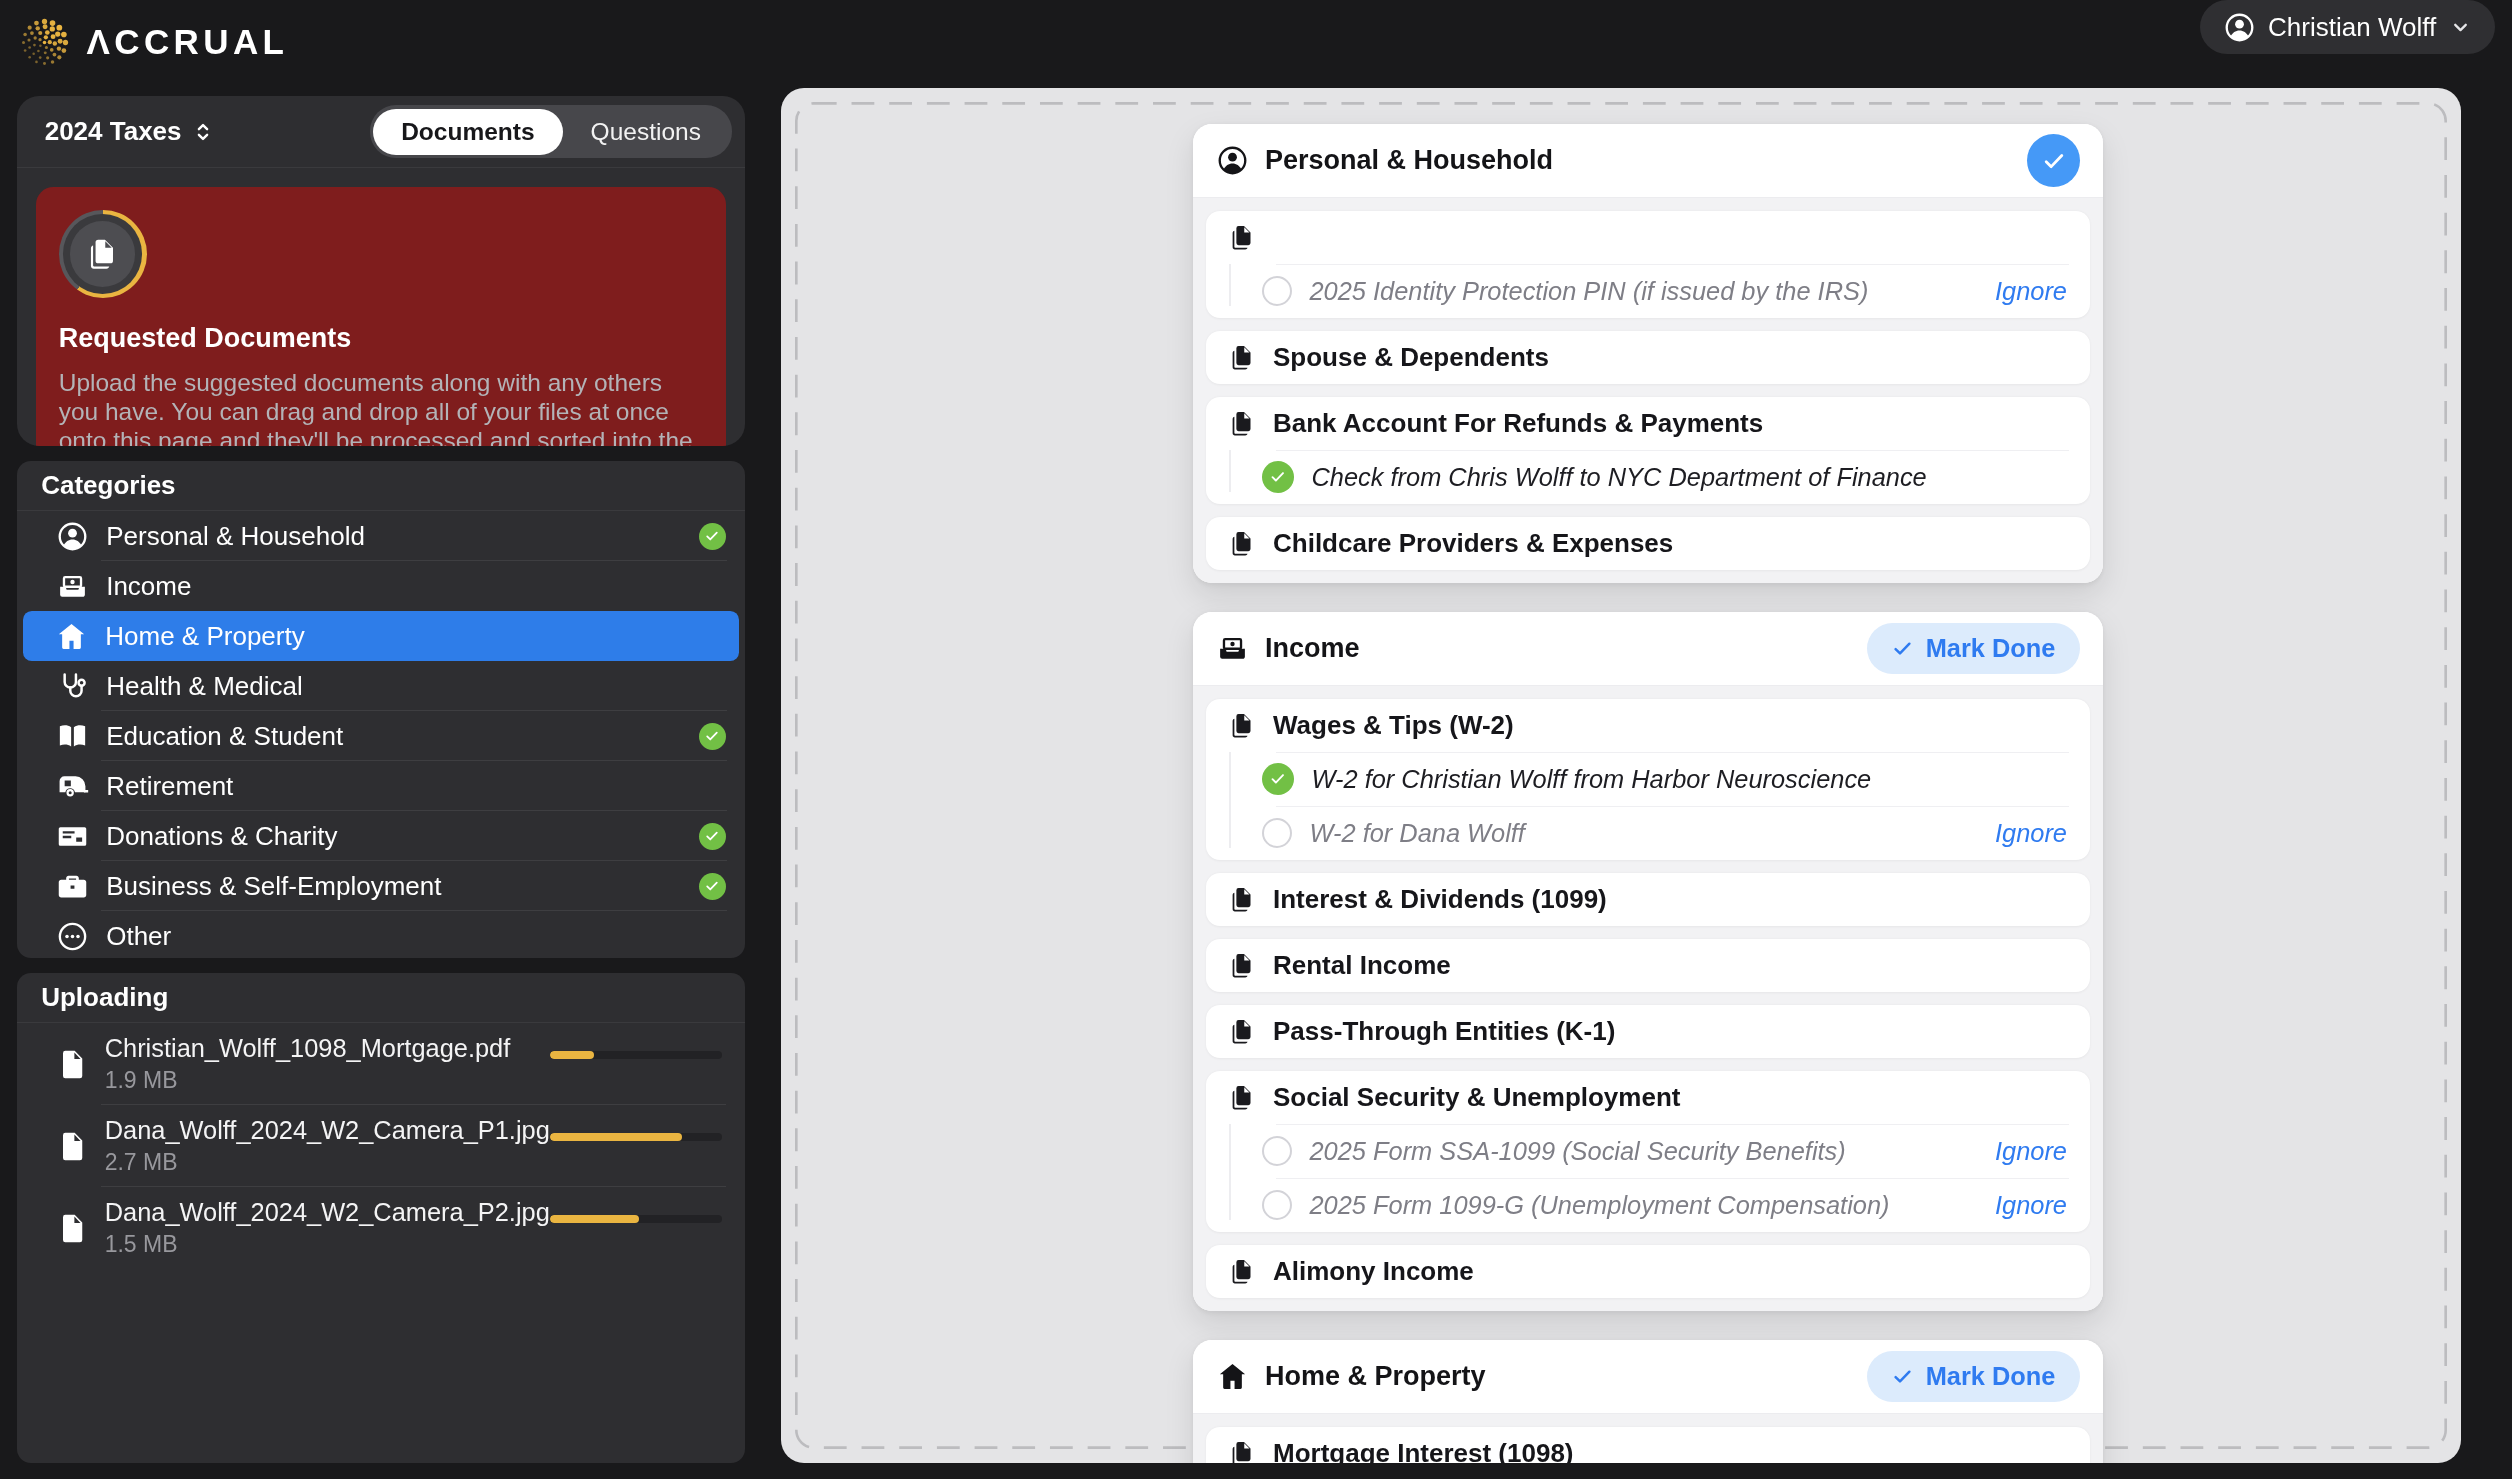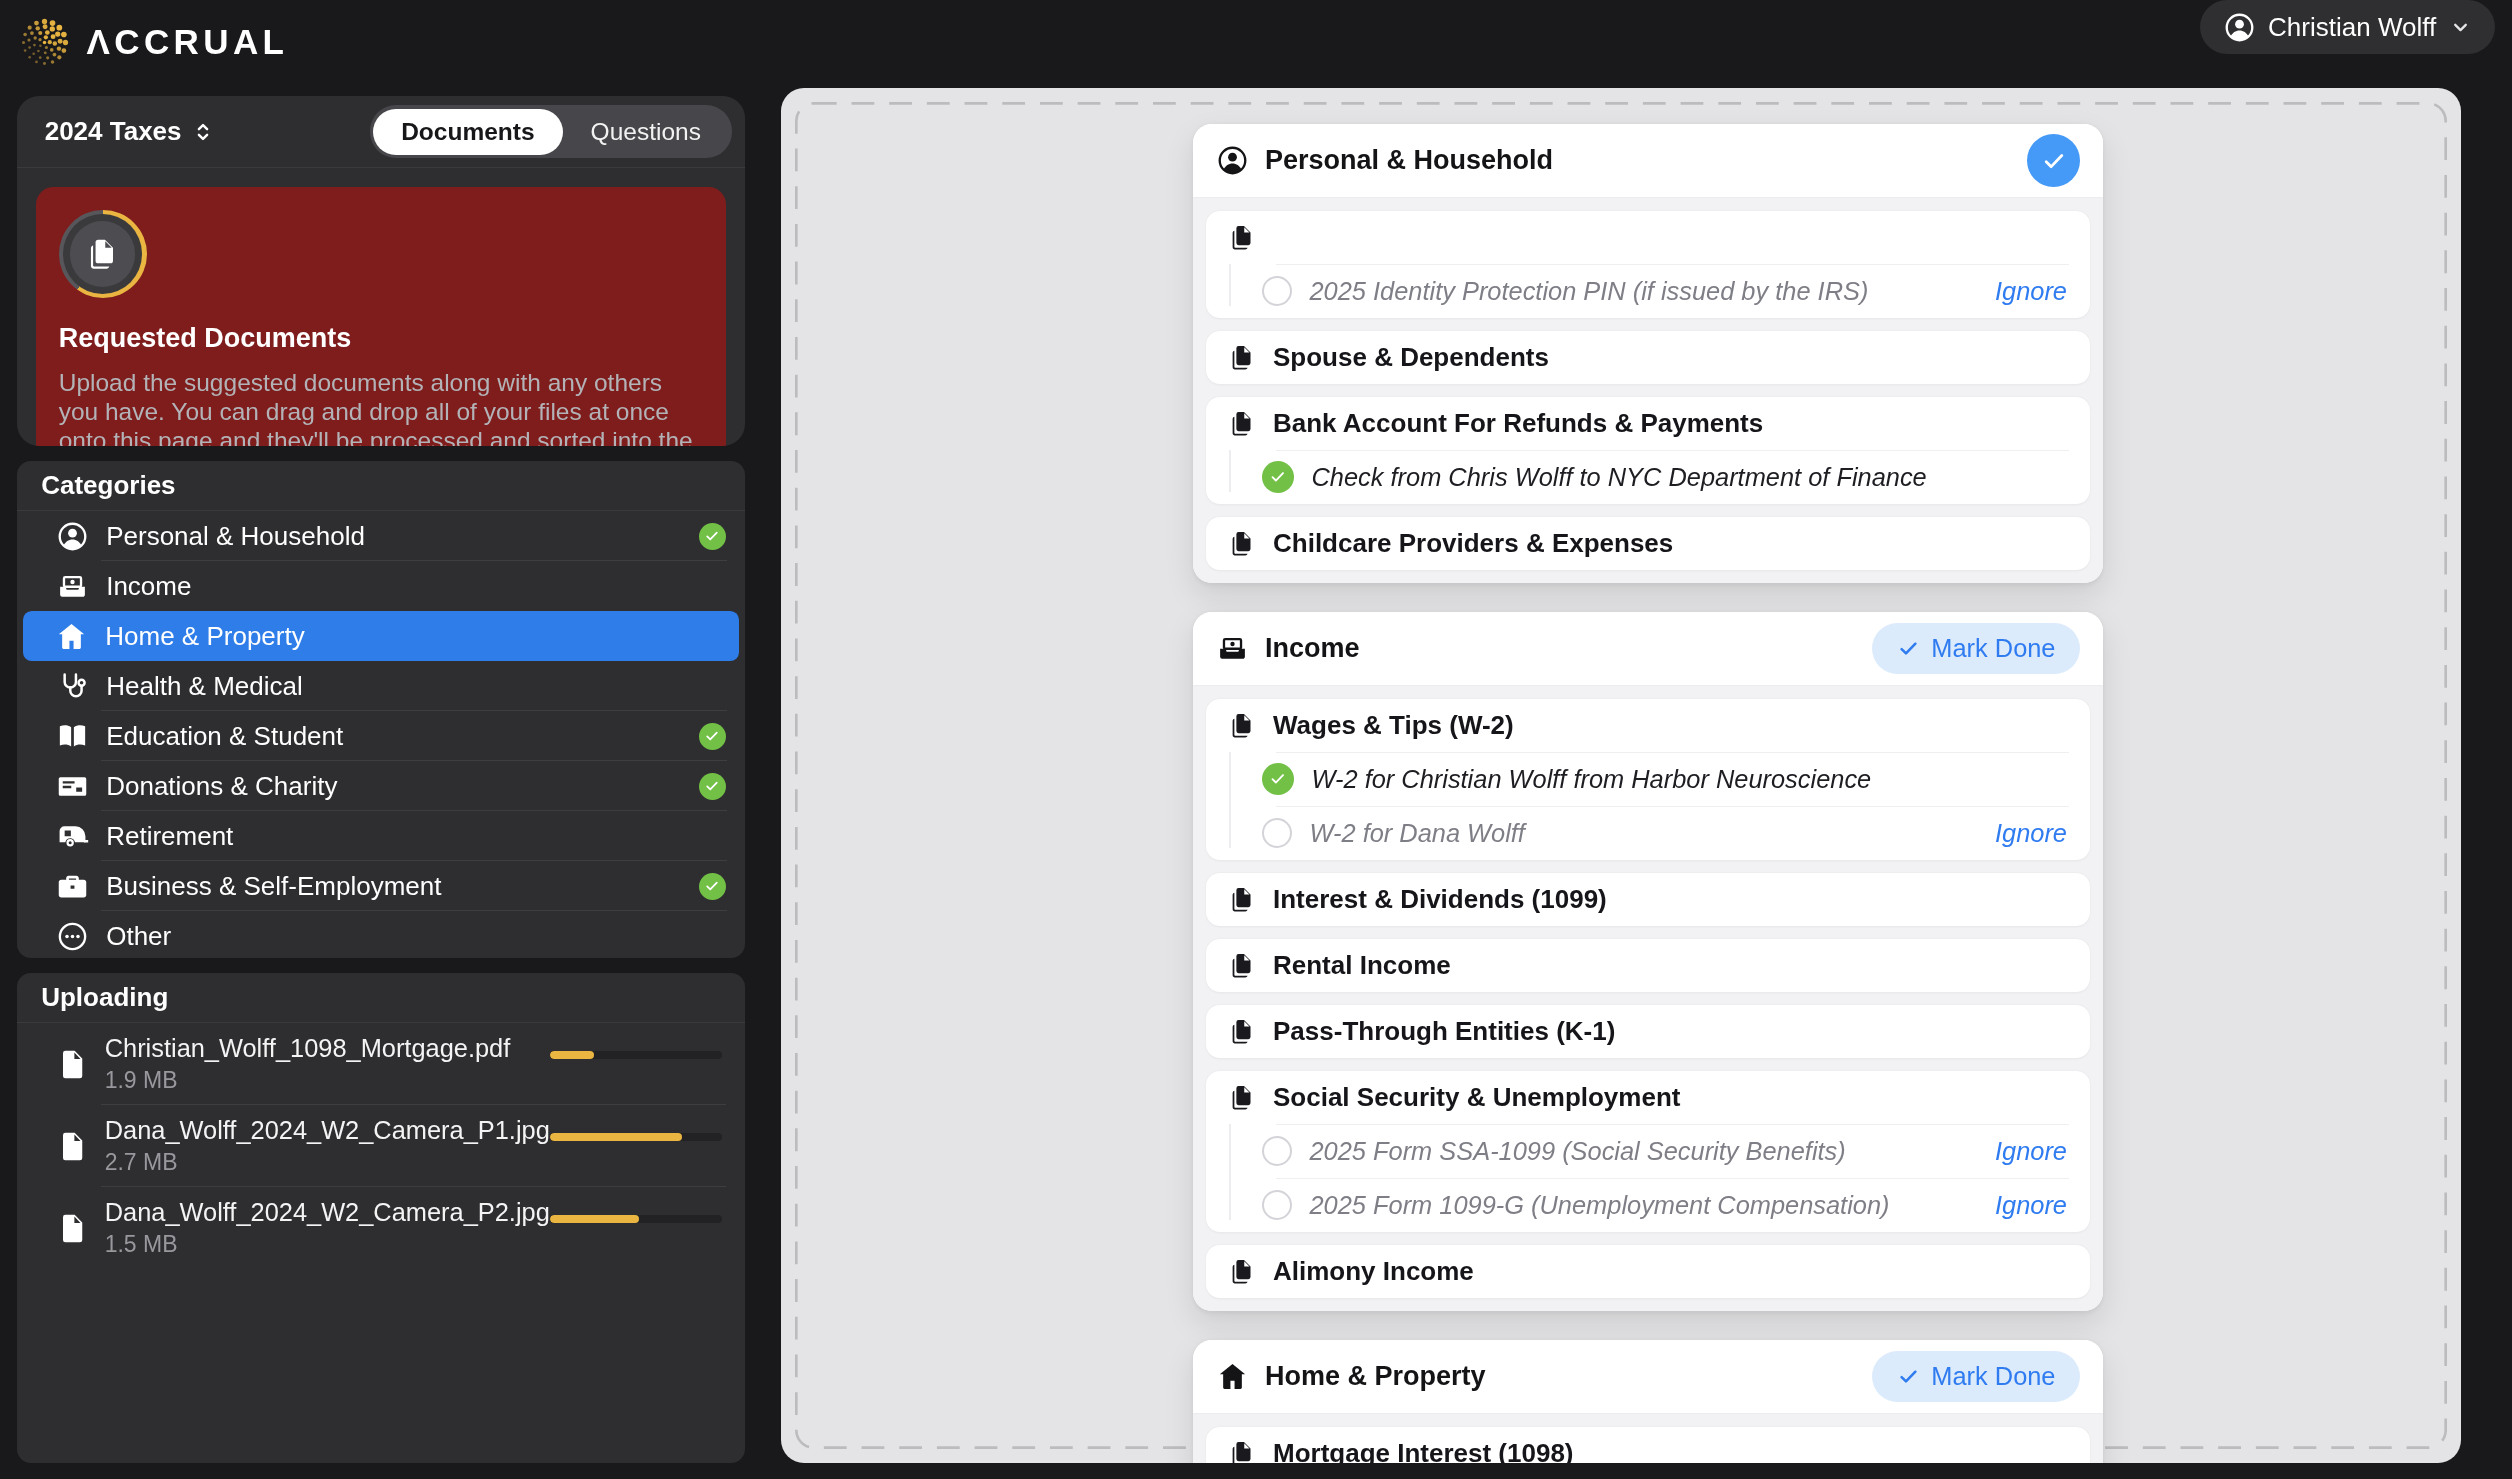--- a/index.html
+++ b/index.html
@@ -82,21 +82,21 @@
   .card { background:#fff; border-radius:19px; overflow:hidden;
     box-shadow:0 12.3px 30px rgba(0,0,0,.10), 0 1.8px 5.3px rgba(0,0,0,.06); }
   .card-head { height:74px; display:flex; align-items:center; gap:16px; padding:0 23px;
     border-bottom:0.9px solid #ececef; background:#fff; }
   .head-icon { width:33px; height:33px; color:#141417; flex:none; }
   .head-title { font-size:27px; font-weight:700; color:#141417; flex:1; }
   .badge-done { width:53px; height:53px; border-radius:50%; background:#4599f7;
     display:flex; align-items:center; justify-content:center; flex:none; }
   .badge-done svg { width:26px; height:26px; color:#fff; }
   .mark-done { height:51px; border:none; border-radius:25.4px; background:#dcebfc; color:#2f7bf0;
-    display:flex; align-items:center; gap:11.4px; padding:0 24.5px; font-size:25.4px; font-weight:400; cursor:pointer; }
+    display:flex; align-items:center; gap:11.4px; padding:0 24.5px; font-size:25.4px; font-weight:700; cursor:pointer; }
   .mark-done svg { width:23px; height:23px; }
 
   .card-body { background:#f2f2f4; padding:13px; display:flex; flex-direction:column; gap:13px; }
   .group { background:#fff; border-radius:14px; box-shadow:0 0.9px 2.6px rgba(0,0,0,.05); }
   .group-title-row { min-height:53px; display:flex; align-items:center; gap:16px; padding:0 21px; }
   .doc-icon { width:30px; height:30px; color:#1a1a1e; flex:none; }
   .group-title { font-size:26px; font-weight:600; color:#16161a; }
   .group-items { position:relative; }
   .group-items::before { content:""; position:absolute; left:23px; top:0; bottom:12.3px; width:1.8px; background:#ededf0; }
   .subrow { position:relative; min-height:54px; display:flex; align-items:center; gap:17.5px; padding:3.5px 23px 3.5px 56px;font-style:italic; }
@@ -316,35 +316,35 @@
           </svg>
     <span class="cat-label">Education &amp; Student</span>
   <span class="cat-check">
             <svg viewBox="0 0 18 18" width="16" height="16">
               <use href="#i-check"></use>
             </svg>
           </span>
         </div>
         <div class="cat-row">
     <svg class="ci" viewBox="0 0 38 38" width="33" height="33">
+            <use href="#i-retirement"></use>
+          </svg>
+    <span class="cat-label">Retirement</span>
+  </div>
+        <div class="cat-row">
+    <svg class="ci" viewBox="0 0 38 38" width="33" height="33">
             <use href="#i-donations"></use>
           </svg>
     <span class="cat-label">Donations &amp; Charity</span>
   <span class="cat-check">
             <svg viewBox="0 0 18 18" width="16" height="16">
               <use href="#i-check"></use>
             </svg>
           </span>
         </div>
-        <div class="cat-row">
-    <svg class="ci" viewBox="0 0 38 38" width="33" height="33">
-            <use href="#i-retirement"></use>
-          </svg>
-    <span class="cat-label">Retirement</span>
-  </div>
         <div class="cat-row">
     <svg class="ci" viewBox="0 0 38 38" width="33" height="33">
             <use href="#i-business"></use>
           </svg>
     <span class="cat-label">Business &amp; Self-Employment</span>
   <span class="cat-check">
             <svg viewBox="0 0 18 18" width="16" height="16">
               <use href="#i-check"></use>
             </svg>
           </span>

